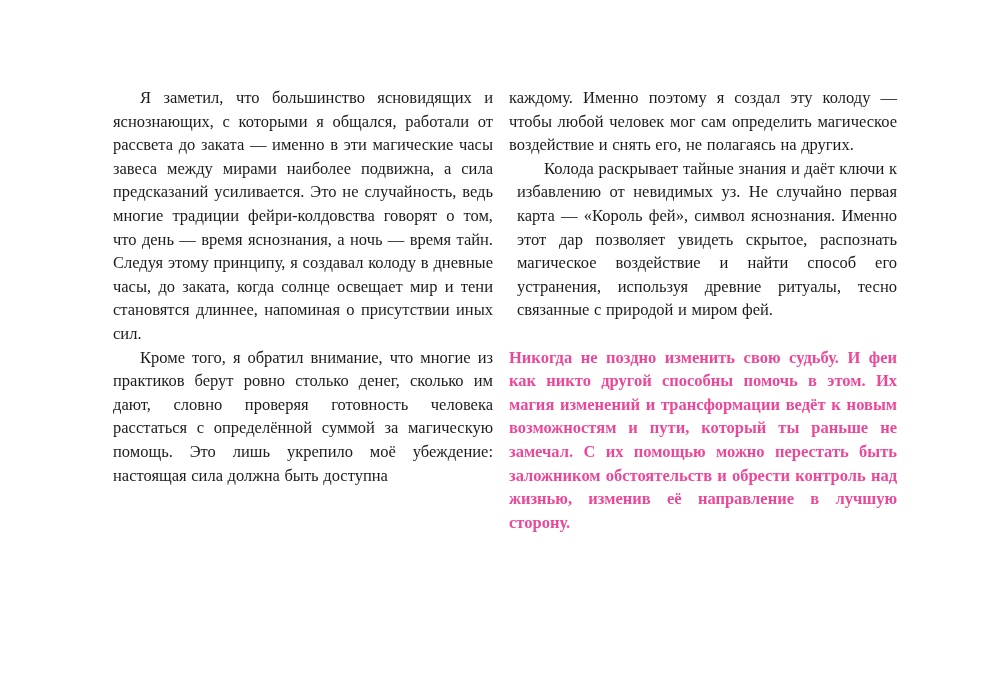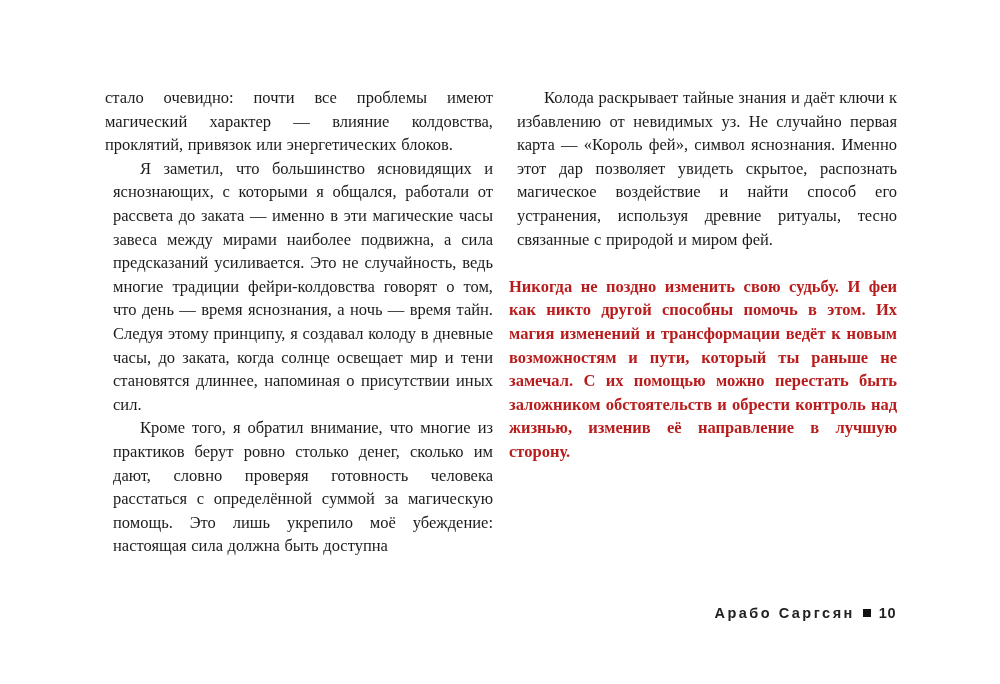--- a/index.html
+++ b/index.html
@@ -39,21 +39,21 @@
   }
   .column p {
     margin: 0;
   }
   .column p.indent {
     text-indent: 27px;
     margin-left: 8px;
   }
   .column p.bold {
     font-weight: bold;
-    color: #b91c1c;
+    color: #ec4899;
     margin-top: 23.6px;
   }
   .footer {
     position: absolute;
     right: 104px;
     top: 605px;
     display: flex;
     align-items: center;
     font-family: "Liberation Sans", "DejaVu Sans", sans-serif;
     font-size: 14.5px;
@@ -75,29 +75,24 @@
     letter-spacing: 0.5px;
   }
 </style>
 </head>
 <body>
 
 <div class="page">
 
   <div class="columns">
     <div class="column">
-        <p class="">стало очевидно: почти все проблемы имеют магический характер — влияние колдовства, проклятий, привязок или энергетических блоков.</p>
         <p class="indent">Я заметил, что большинство ясновидящих и яснознающих, с которыми я общался, работали от рассвета до заката — именно в эти магические часы завеса между мирами наиболее подвижна, а сила предсказаний усиливается. Это не случайность, ведь многие традиции фейри-колдовства говорят о том, что день — время яснознания, а ночь — время тайн. Следуя этому принципу, я создавал колоду в дневные часы, до заката, когда солнце освещает мир и тени становятся длиннее, напоминая о присутствии иных сил.</p>
         <p class="indent">Кроме того, я обратил внимание, что многие из практиков берут ровно столько денег, сколько им дают, словно проверяя готовность человека расстаться с определённой суммой за магическую помощь. Это лишь укрепило моё убеждение: настоящая сила должна быть доступна</p>
       </div>
     <div class="column">
+        <p class="">каждому. Именно поэтому я создал эту колоду — чтобы любой человек мог сам определить магическое воздействие и снять его, не полагаясь на других.</p>
         <p class="indent">Колода раскрывает тайные знания и даёт ключи к избавлению от невидимых уз. Не случайно первая карта — «Король фей», символ яснознания. Именно этот дар позволяет увидеть скрытое, распознать магическое воздействие и найти способ его устранения, используя древние ритуалы, тесно связанные с природой и миром фей.</p>
         <p class=" bold">Никогда не поздно изменить свою судьбу. И феи как никто другой способны помочь в этом. Их магия изменений и трансформации ведёт к новым возможностям и пути, который ты раньше не замечал. С их помощью можно перестать быть заложником обстоятельств и обрести контроль над жизнью, изменив её направление в лучшую сторону.</p>
       </div>
   </div>
 
-  <div class="footer">
-    <span class="author">Арабо Саргсян</span>
-    <span class="sq"></span>
-    <span class="pagenum">10</span>
-  </div>
 
 </div>
 
 </body></html>

